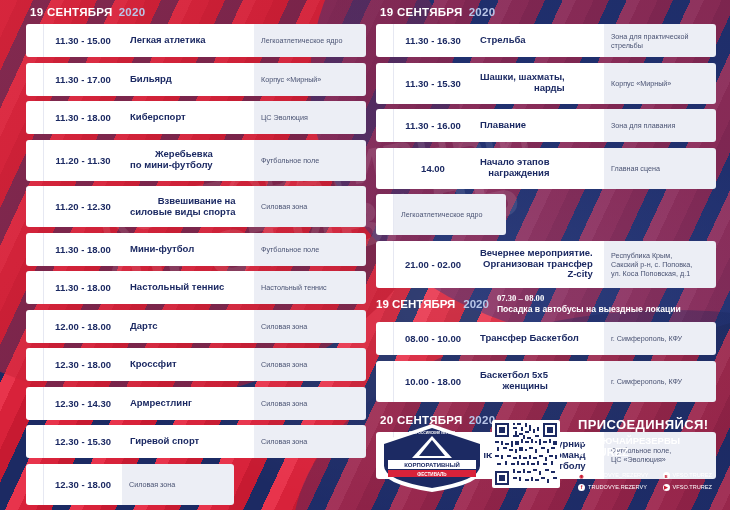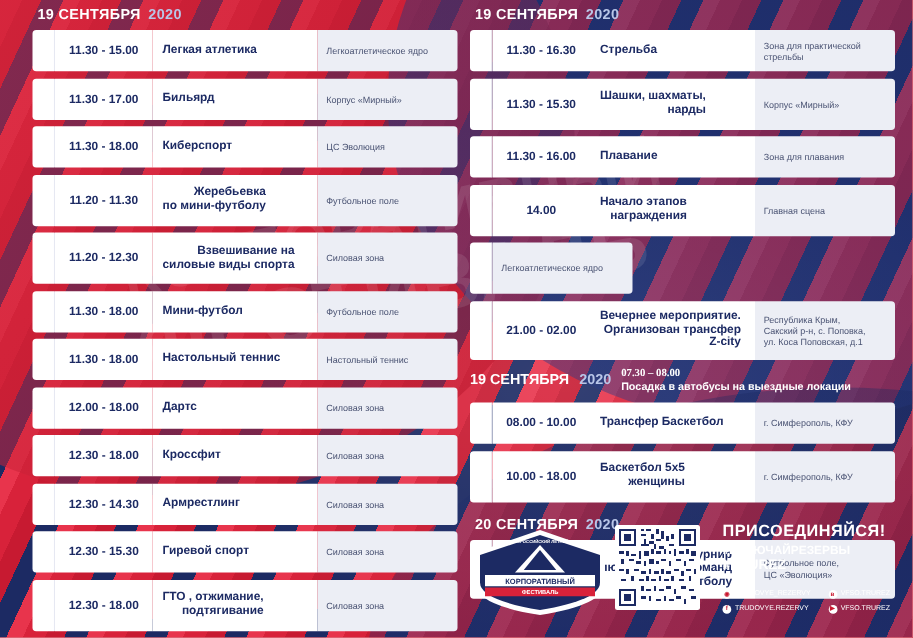--- a/index.html
+++ b/index.html
@@ -211,21 +211,20 @@
         </div>
         <div class="row">
           <div class="daytag"></div>
           <div class="time">12.30 - 15.30</div>
           <div class="title">Гиревой спорт</div>
           <div class="place">Силовая зона</div>
         </div>
         <div class="row tall">
           <div class="daytag"></div>
           <div class="time">12.30 - 18.00</div>
-          <div class="title">ГТО , отжимание,<br>подтягивание</div>
           <div class="place">Силовая зона</div>
         </div>
       </div>
   </div>
 
   <div class="col col-right">
     <div class="date-head">
       <span>19 СЕНТЯБРЯ</span>
       <span class="year">2020</span>
     </div>

